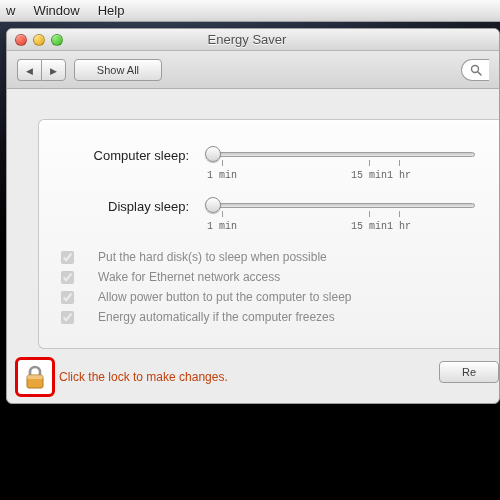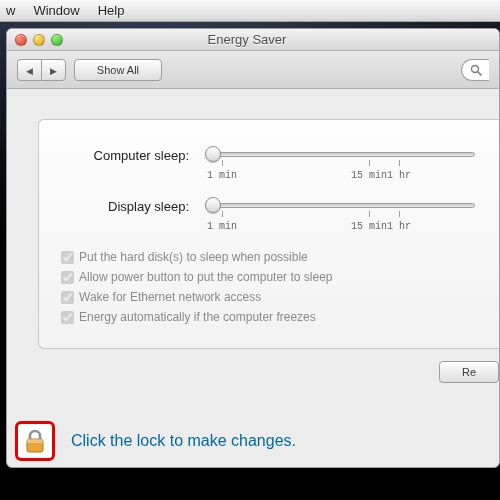--- a/index.html
+++ b/index.html
@@ -3,21 +3,21 @@
   <meta charset="utf-8">
   <style>
     * { margin:0; padding:0; box-sizing:border-box; font-family:"Lucida Grande","Helvetica Neue",Arial,sans-serif; }
     body { width:500px; height:500px; background:#111; overflow:hidden; position:relative; }
     
     .menubar { height:22px; background:linear-gradient(#fafafa,#d9d9d9); border-bottom:1px solid #a5a5a5; display:flex; align-items:center; padding:0 6px; font-size:13px; color:#222; gap:18px; }
     .menubar span.shadow { text-shadow:0 1px 0 #fff; }
     
     .desktop { position:absolute; inset:22px 0 0 0; background:radial-gradient(ellipse 140% 60% at 30% -10%,#3b4a63 0%,#101018 65%,#000 100%); }
     
-    .window { position:absolute; left:6px; top:28px; width:494px; height:440px; background:#ececec; border:1px solid #9f9f9f; border-radius:6px; box-shadow:0 8px 18px rgba(0,0,0,.45); overflow:hidden; }
+    .window { position:absolute; left:6px; top:28px; width:494px; height:376px; background:#ececec; border:1px solid #9f9f9f; border-radius:6px; box-shadow:0 8px 18px rgba(0,0,0,.45); overflow:hidden; }
     .titlebar { height:22px; background:linear-gradient(#f3f3f3,#d6d6d6); border-bottom:1px solid #b5b5b5; display:flex; align-items:center; padding:0 8px; }
     .traffic { display:flex; gap:6px; }
     .traffic-dot { width:12px; height:12px; border-radius:50%; border:1px solid rgba(0,0,0,.25); box-shadow:inset 0 1px 0 rgba(255,255,255,.5); }
     .close { background:radial-gradient(circle at 30% 30%,#ff8a7a,#e14130); }
     .min   { background:radial-gradient(circle at 30% 30%,#ffe07a,#e1a10f); }
     .zoom  { background:radial-gradient(circle at 30% 30%,#8eec74,#3fb52a); }
     .title { flex:1; text-align:center; font-size:13px; color:#4f4f4f; text-shadow:0 1px 0 #fff; margin-left:-60px; }
     .toolbar { height:38px; background:linear-gradient(#e9e9e9,#d4d4d4); border-bottom:1px solid #b0b0b0; display:flex; align-items:center; padding:0 10px; gap:8px; }
     .segbtn { display:flex; }
     .segbtn button, .toolbtn, .pushbtn {
@@ -35,28 +35,28 @@
     .row { display:flex; align-items:center; margin-bottom:4px; }
     .row .lbl { width:128px; text-align:right; font-size:13px; color:#222; margin-right:8px; }
     .slider { flex:1; position:relative; height:22px; }
     .track { position:absolute; left:10px; right:10px; top:8px; height:5px; background:linear-gradient(#c7c7c7,#e8e8e8); border:1px solid #9f9f9f; border-radius:3px; }
     .knob { position:absolute; left:8px; top:2px; width:16px; height:16px; border-radius:50%; background:linear-gradient(180deg,#ffffff,#d7d7d7); border:1px solid #8e8e8e; box-shadow:0 1px 1px rgba(0,0,0,.25); }
     .ticks { display:flex; margin-left:136px; font-size:10px; color:#666; }
     .ticks span { position:relative;font-family:Liberation Mono, monospace; }
     .ticks span::before { content:""; position:absolute; left:50%; top:-10px; width:1px; height:6px; background:#9d9d9d; }
     .t1{margin-left:10px;} .t2{margin-left:114px;} .t3{}
     .checks { margin-top:18px; display:flex; flex-direction:column; gap:6px; }
-    .checks label { display:flex; align-items:flex-end; font-size:12px; color:#8a8a8a; gap:5px; }
+    .checks label { display:flex; align-items:flex-end; font-size:12px; color:#8a8a8a; gap:24px; }
     .checks input[type=checkbox] { width:13px; height:13px; accent-color:#8a8a8a; }
     
     .restore-wrap { position:absolute; right:0; top:332px; }
     
     .lockrow { position:absolute; left:8px; bottom:6px; display:flex; align-items:center; gap:2px;}
     .lock-highlight { width:40px; height:40px; border:3px solid #e50000; border-radius:6px; display:flex; align-items:center; justify-content:center; background:#fff; }
-    .locktext { font-size:16px; color:#0369a1; margin-left:14px; }
+    .locktext { font-size:12px; color:#c2410c; margin-left:2px; }
     svg { display:block; }
     .arrow { font-size:9px; color:#555; }
   </style>
 </head>
 <body>
 
 <div class="menubar">
   <span class="shadow">w</span>
   <span class="shadow">Window</span>
   <span class="shadow">Help</span>
@@ -116,25 +116,25 @@
       <span class="t3">1 hr</span>
     </div>
 
     <div class="checks">
       <label>
           <input type="checkbox" checked="" disabled="" style="">
           <span>Put the hard disk(s) to sleep when possible</span>
         </label>
       <label>
           <input type="checkbox" checked="" disabled="" style="">
-          <span>Allow power button to put the computer to sleep</span>
+          <span>Wake for Ethernet network access</span>
         </label>
       <label>
           <input type="checkbox" checked="" disabled="" style="">
-          <span>Wake for Ethernet network access</span>
+          <span>Allow power button to put the computer to sleep</span>
         </label>
       <label>
           <input type="checkbox" checked="" disabled="" style="">
           <span>Energy automatically if the computer freezes</span>
         </label>
     </div>
   </div>
 
   <div class="restore-wrap">
     <button class="pushbtn">Re</button>

